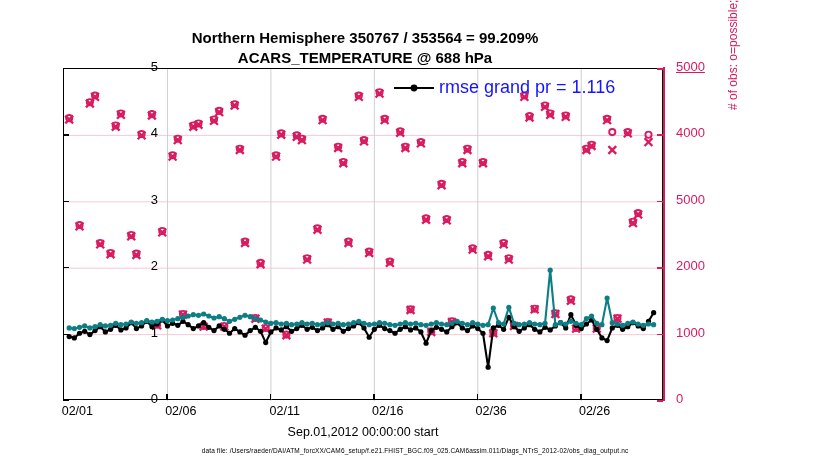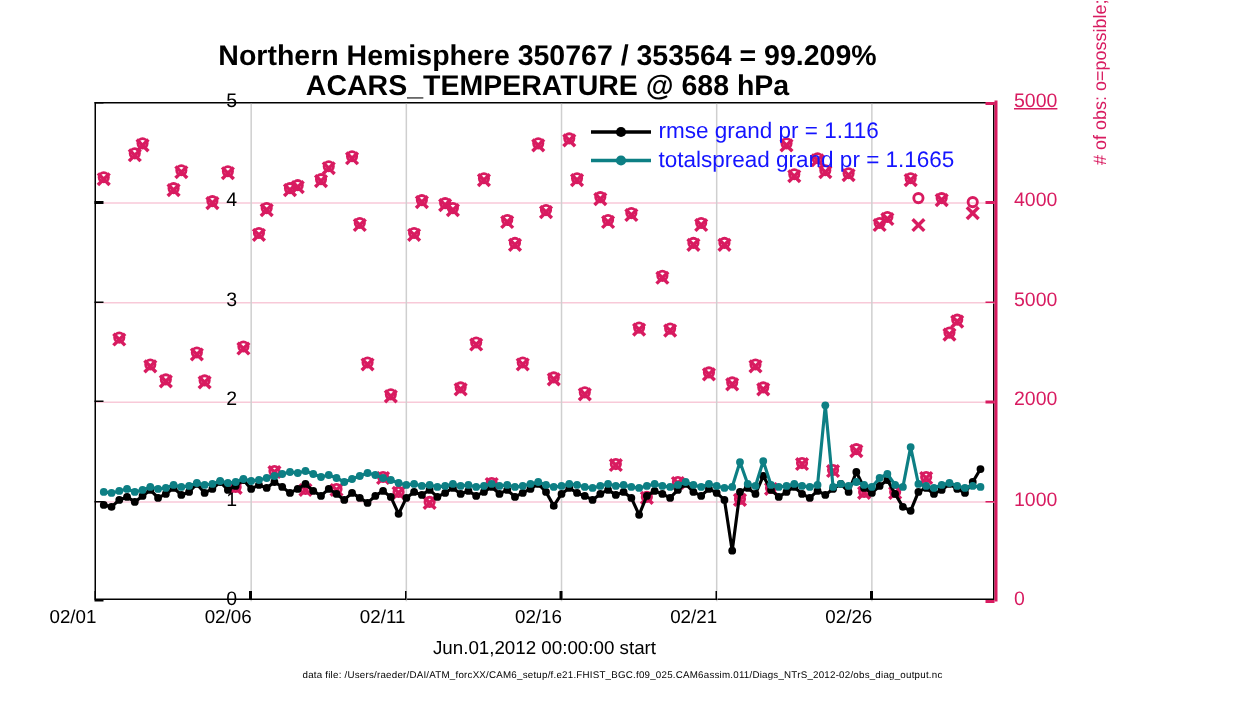--- a/index.html
+++ b/index.html
@@ -5,21 +5,21 @@
   html,body{margin:0;padding:0;}
   body{
     width:830px;height:470px;background:#ffffff;
     font-family:"Liberation Sans", sans-serif;
     overflow:hidden;position:relative;
   }
   #figure{position:absolute;left:0;top:0;width:830px;height:470px;}
 
   .title-block{
     position:absolute;left:0;top:28px;width:730px;text-align:center;
-    font-size:19px;font-weight:bold;color:#000;line-height:20px;
+    font-size:15px;font-weight:bold;color:#000;line-height:20px;
   }
   .title-line{display:block;}
 
   
   #plot{
     position:absolute;left:63px;top:68px;width:600px;height:332px;
     border:1.3px solid #000;box-sizing:border-box;background:transparent;
   }
   #plot-svg{position:absolute;left:0;top:0;width:600px;height:332px;}
 
@@ -46,39 +46,39 @@
   }
   .ylabel-right{
     position:absolute;left:726px;top:110px;
     transform:rotate(-90deg);transform-origin:left top;
     font-size:12px;color:#d81b60;white-space:nowrap;
   }
 
   
   .xtick{
     position:absolute;top:404px;width:60px;margin-left:-30px;
-    text-align:left;font-size:12.5px;color:#000;
+    text-align:right;font-size:12.5px;color:#000;
   }
   .xtick-mark{
     position:absolute;top:394px;width:1.3px;height:6px;background:#000;
   }
   .xlabel{
     position:absolute;left:63px;top:425px;width:600px;text-align:center;
     font-size:12.5px;color:#000;
   }
 
   .footer{
     position:absolute;left:0;top:447px;width:830px;text-align:center;
     font-size:6.5px;color:#000;letter-spacing:.15px;
   }
 
   
   #legend{
     position:absolute;left:392px;top:78px;
-    font-size:15px;color:#1414ff;line-height:19px;
+    font-size:18px;color:#1414ff;line-height:19px;
   }
   .legend-row{display:flex;align-items:center;height:19px;white-space:nowrap;}
   .legend-swatch{width:44px;height:12px;margin-right:3px;position:relative;flex:0 0 auto;}
   .legend-swatch svg{position:absolute;left:0;top:0;}
   .legend-text{color:#1414ff;}
 </style>
 </head>
 <body>
 
 <div id="figure">
@@ -579,21 +579,21 @@
         <circle cx="568.9655172413793" cy="252.984" r="2.6" fill="#0d7f84"></circle>
         <circle cx="574.1379310344828" cy="254.976" r="2.6" fill="#0d7f84"></circle>
         <circle cx="579.3103448275863" cy="256.304" r="2.6" fill="#0d7f84"></circle>
         <circle cx="584.4827586206897" cy="254.976" r="2.6" fill="#0d7f84"></circle>
         <circle cx="589.6551724137931" cy="255.64" r="2.6" fill="#0d7f84"></circle>
       </svg>
   </div>
   <div class="right-spine"></div>
 
   <div class="ylabel-right"># of obs: o=possible; x=assimilated</div>
-  <div class="xlabel">Jun.01,2012 00:00:00 start</div>
+  <div class="xlabel">Sep.01,2012 00:00:00 start</div>
 
   <div id="ticks-left">
       <div class="ytick-left" style="top: 391px;">0</div>
       <div class="ytick-mark-left" style="top: 400px;"></div>
       <div class="ytick-left" style="top: 324.6px;">1</div>
       <div class="ytick-mark-left" style="top: 333.6px;"></div>
       <div class="ytick-left" style="top: 258.2px;">2</div>
       <div class="ytick-mark-left" style="top: 267.2px;"></div>
       <div class="ytick-left" style="top: 191.8px;">3</div>
       <div class="ytick-mark-left" style="top: 200.8px;"></div>
@@ -618,42 +618,33 @@
     </div>
   <div id="ticks-x">
       <div class="xtick" style="left: 63px;">02/01</div>
       <div class="xtick-mark" style="left: 63px;"></div>
       <div class="xtick" style="left: 166.448px;">02/06</div>
       <div class="xtick-mark" style="left: 166.448px;"></div>
       <div class="xtick" style="left: 269.897px;">02/11</div>
       <div class="xtick-mark" style="left: 269.897px;"></div>
       <div class="xtick" style="left: 373.345px;">02/16</div>
       <div class="xtick-mark" style="left: 373.345px;"></div>
-      <div class="xtick" style="left: 476.793px;">02/21</div>
+      <div class="xtick" style="left: 476.793px;">02/36</div>
       <div class="xtick-mark" style="left: 476.793px;"></div>
       <div class="xtick" style="left: 580.241px;">02/26</div>
       <div class="xtick-mark" style="left: 580.241px;"></div>
     </div>
 
   <div id="legend">
     <div class="legend-row">
       <span class="legend-swatch">
         <svg width="44" height="12" viewBox="0 0 44 12">
           <line x1="2" y1="6" x2="42" y2="6" stroke="#000000" stroke-width="2.2"></line>
           <circle cx="22" cy="6" r="3.4" fill="#000000"></circle>
         </svg>
       </span>
       <span class="legend-text">rmse grand pr = 1.116</span>
     </div>
-    <div class="legend-row">
-      <span class="legend-swatch">
-        <svg width="44" height="12" viewBox="0 0 44 12">
-          <line x1="2" y1="6" x2="42" y2="6" stroke="#0d7f84" stroke-width="2.2"></line>
-          <circle cx="22" cy="6" r="3.4" fill="#0d7f84"></circle>
-        </svg>
-      </span>
-      <span class="legend-text">totalspread grand pr = 1.1665</span>
-    </div>
   </div>
 
   <div class="footer">data file: /Users/raeder/DAI/ATM_forcXX/CAM6_setup/f.e21.FHIST_BGC.f09_025.CAM6assim.011/Diags_NTrS_2012-02/obs_diag_output.nc</div>
 
 </div>
 
 </body></html>

